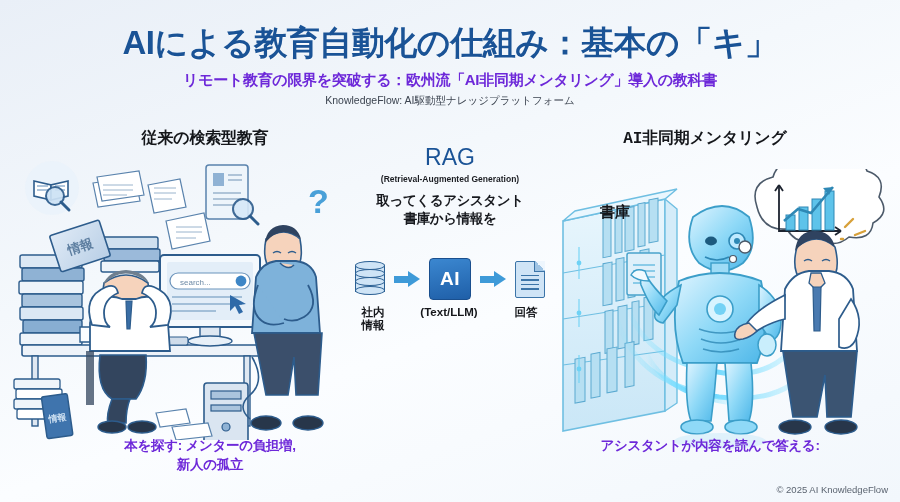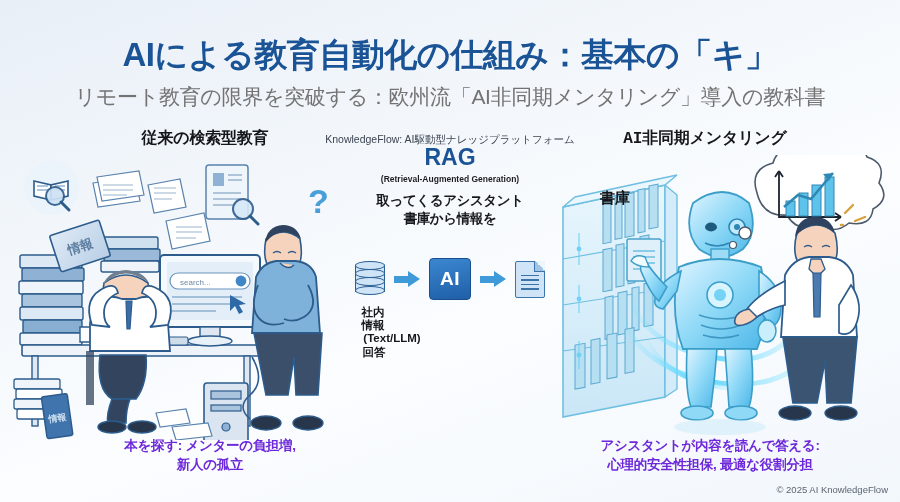--- a/index.html
+++ b/index.html
@@ -8,49 +8,49 @@
     font-family: "Liberation Sans", "DejaVu Sans", sans-serif;
     background: linear-gradient(160deg, #e9eff7 0%, #f4f8fc 38%, #fbfdff 60%, #f2f7fc 100%);
     overflow: hidden;
     position: relative;
   }
 
   
   .header { position: absolute; top: 0; left: 0; width: 900px; text-align: center; }
   .main-title {
     font-size: 33px; font-weight: bold; letter-spacing: -0.5px;
-    color: #1a5396; padding-top: 36px; line-height: 1.15;
+    color: #1a5396; padding-top: 24px; line-height: 1.15;
     text-shadow: 0 1px 1px rgba(255,255,255,.8);
   }
   .sub-title {
-    font-size: 21px; font-weight: normal; color: #737373;
+    font-size: 15px; font-weight: bold; color: #6d28d9;
     margin-top: 9px; letter-spacing: -0.3px;
   }
   .tag-line {
-    font-size: 10.5px; color: #3c4450; margin-top: 22px; letter-spacing: 0px;
+    font-size: 10.5px; color: #3c4450; margin-top: 4px; letter-spacing: 0px;
   }
 
   
   .col-head {
     position: absolute; font-size: 16px; font-weight: bold; color: #14161a;
     letter-spacing: -0.2px; text-align: center;
   }
   #head-left  { left: 75px;  top: 128px; width: 260px; }
   #head-right { left: 560px; top: 128px; width: 290px; font-family: Liberation Mono, monospace; }
 
   
   .center-col { position: absolute; left: 350px; top: 146px; width: 200px; text-align: center; }
-  .rag-title { font-size: 23px; font-weight: bold; color: #1a5396; line-height: 1; }
+  .rag-title { font-size: 23px; font-weight: normal; color: #1a5396; line-height: 1; }
   .rag-sub   { font-size: 8.5px; font-weight: bold; color: #1b1d22; margin-top: 5px; }
   .rag-desc  { font-size: 13.5px; font-weight: bold; color: #17191e; margin-top: 8px; line-height: 1.3; letter-spacing: -0.4px;}
 
   
   .flow { position: absolute; left: 352px; top: 253px; width: 196px; height: 90px; }
   .flow-row { display: flex; align-items: center; justify-content: space-between; height: 52px; padding: 0 3px;}
-  .flow-lbls { display: flex; justify-content: space-between; margin-top: 1px; padding: 0 1px; flex-direction: column;}
+  .flow-lbls { display: flex; justify-content: space-between; margin-top: 1px; padding: 0 1px;}
   .flow-lbl { font-size: 11.5px; font-weight: bold; color: #15171b; text-align: center; line-height: 1.15; }
   #lbl-db  { width: 40px; }
   #lbl-ai  { width: 78px; }
   #lbl-out { width: 42px; }
 
   .db-icon { width: 30px; height: 36px; position: relative; }
   .db-icon .ell { position: absolute; left: 0; width: 30px; height: 9px; border: 1.4px solid #2a5f93;
                   border-radius: 50%; background: #cfe4f6; }
   .db-icon .body { position: absolute; left: 0; top: 5px; width: 30px; height: 26px;
                    border-left: 1.4px solid #2a5f93; border-right: 1.4px solid #2a5f93; background: #cfe4f6;}
@@ -72,21 +72,21 @@
   
   .caption { position: absolute; font-size: 13.5px; font-weight: bold; color: #6d28d9;
              text-align: center; line-height: 1.4; letter-spacing: -0.3px; }
   #cap-left  { left: 60px;  top: 437px; width: 300px; }
   #cap-right { left: 540px; top: 437px; width: 340px; }
   .footer { position: absolute; right: 12px; bottom: 7px; font-size: 9.5px; color: #5b6470; }
 
   
   .scene { position: absolute; }
   #scene-left { left: 8px; top: 155px; width: 350px; height: 285px; }
-  #scene-right { left: 545px; top: 155px; width: 350px; height: 285px; }
+  #scene-right { left: 545px; top: 169px; width: 350px; height: 285px; }
   .sv { position: absolute; left: 0; top: 0; }
 </style>
 </head>
 <body>
 
 <div class="header">
   <div class="main-title">AIによる教育自動化の仕組み：基本の「キ」</div>
   <div class="sub-title">リモート教育の限界を突破する：欧州流「AI非同期メンタリング」導入の教科書</div>
   <div class="tag-line">KnowledgeFlow: AI駆動型ナレッジプラットフォーム</div>
 </div>
@@ -424,16 +424,15 @@
 </svg>
 
 </div>
 
 <div class="caption" id="cap-left">
   <div>本を探す: メンターの負担増,</div>
   <div>新人の孤立</div>
 </div>
 <div class="caption" id="cap-right">
   <div>アシスタントが内容を読んで答える:</div>
-  <div>心理的安全性担保, 最適な役割分担</div>
 </div>
 
 <div class="footer">© 2025 AI KnowledgeFlow</div>
 
 </body></html>

